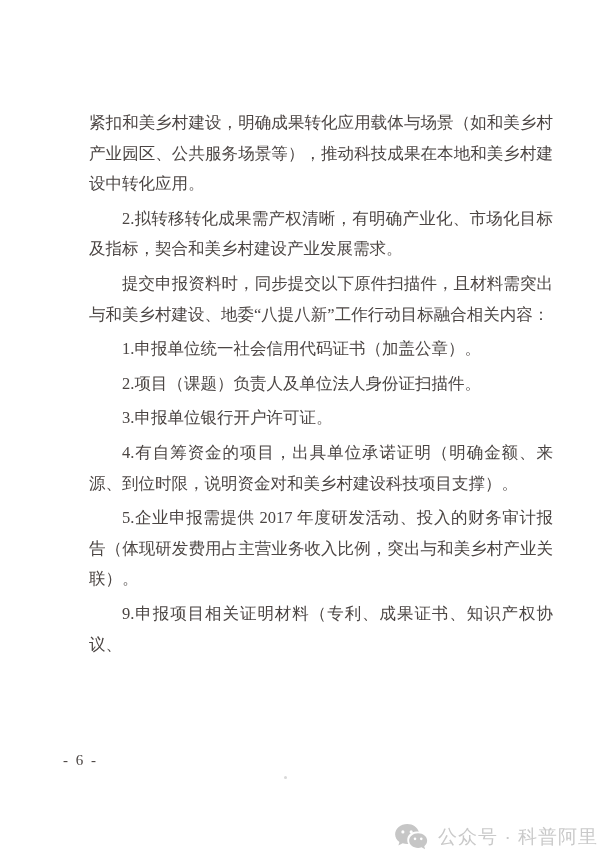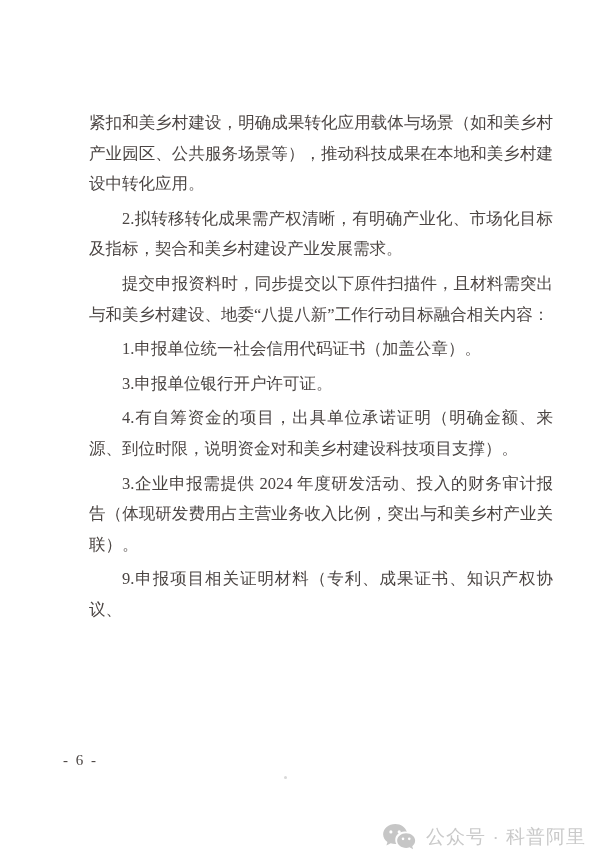--- a/index.html
+++ b/index.html
@@ -46,21 +46,21 @@
     position: absolute;
     left: 284px;
     top: 776px;
     width: 3px;
     height: 3px;
     border-radius: 50%;
     background: #d8d8d8;
   }
   .footer-brand {
     position: absolute;
-    right: 28px;
+    right: 16px;
     bottom: 14px;
     display: flex;
     align-items: center;
     gap: 10px;
     color: #c9c9c9;
     font-family: "Liberation Sans", "DejaVu Sans", sans-serif;
     font-size: 19px;
     letter-spacing: 1px;
   }
   .wechat-icon { width: 34px; height: 28px; display: block; }
@@ -68,23 +68,24 @@
 </head>
 <body>
 
 <div class="page">
 
   <div class="content">
     <p>紧扣和美乡村建设，明确成果转化应用载体与场景（如和美乡村产业园区、公共服务场景等），推动科技成果在本地和美乡村建设中转化应用。</p>
     <p class="indent">2.拟转移转化成果需产权清晰，有明确产业化、市场化目标及指标，契合和美乡村建设产业发展需求。</p>
     <p class="indent">提交申报资料时，同步提交以下原件扫描件，且材料需突出与和美乡村建设、地委“八提八新”工作行动目标融合相关内容：</p>
     <p class="indent">1.申报单位统一社会信用代码证书（加盖公章）。</p>
+    <p class="indent">2.项目（课题）负责人及单位法人身份证扫描件。</p>
     <p class="indent">3.申报单位银行开户许可证。</p>
     <p class="indent">4.有自筹资金的项目，出具单位承诺证明（明确金额、来源、到位时限，说明资金对和美乡村建设科技项目支撑）。</p>
-    <p class="indent">3.企业申报需提供 2024 年度研发活动、投入的财务审计报告（体现研发费用占主营业务收入比例，突出与和美乡村产业关联）。</p>
+    <p class="indent">5.企业申报需提供 2017 年度研发活动、投入的财务审计报告（体现研发费用占主营业务收入比例，突出与和美乡村产业关联）。</p>
     <p class="indent">9.申报项目相关证明材料（专利、成果证书、知识产权协议、</p>
   </div>
 
   <div class="page-number">- 6 -</div>
 
   <div class="speck"></div>
 
   <div class="footer-brand">
     <svg class="wechat-icon" viewBox="0 0 36 30" xmlns="http://www.w3.org/2000/svg">
 

